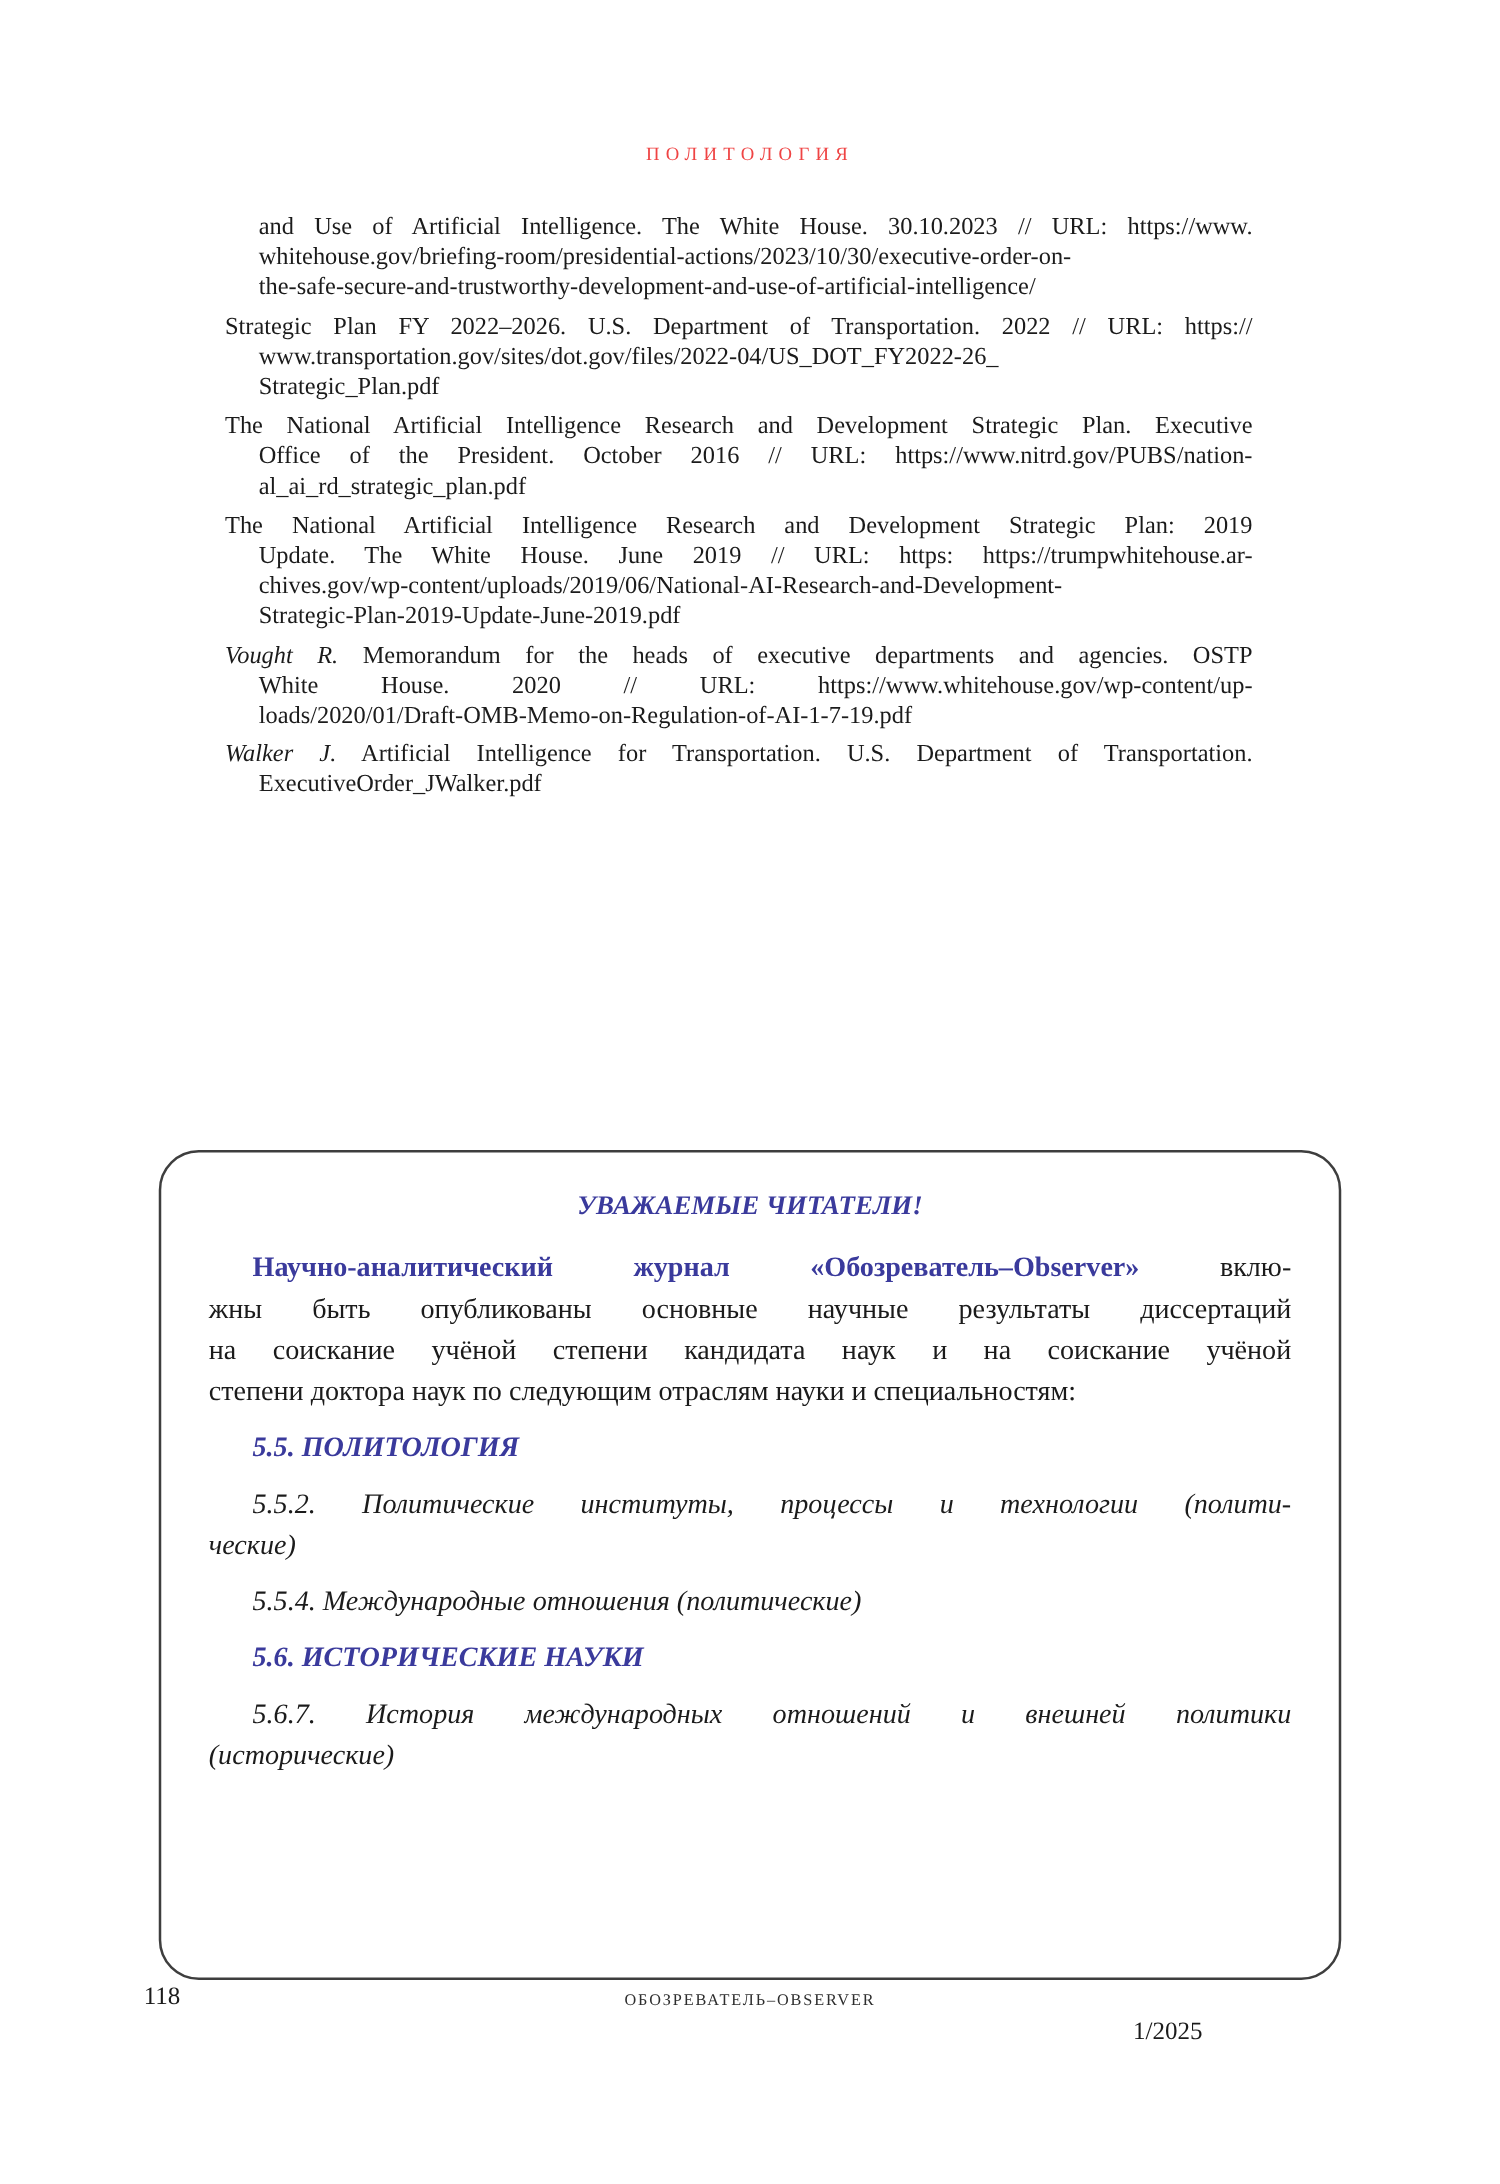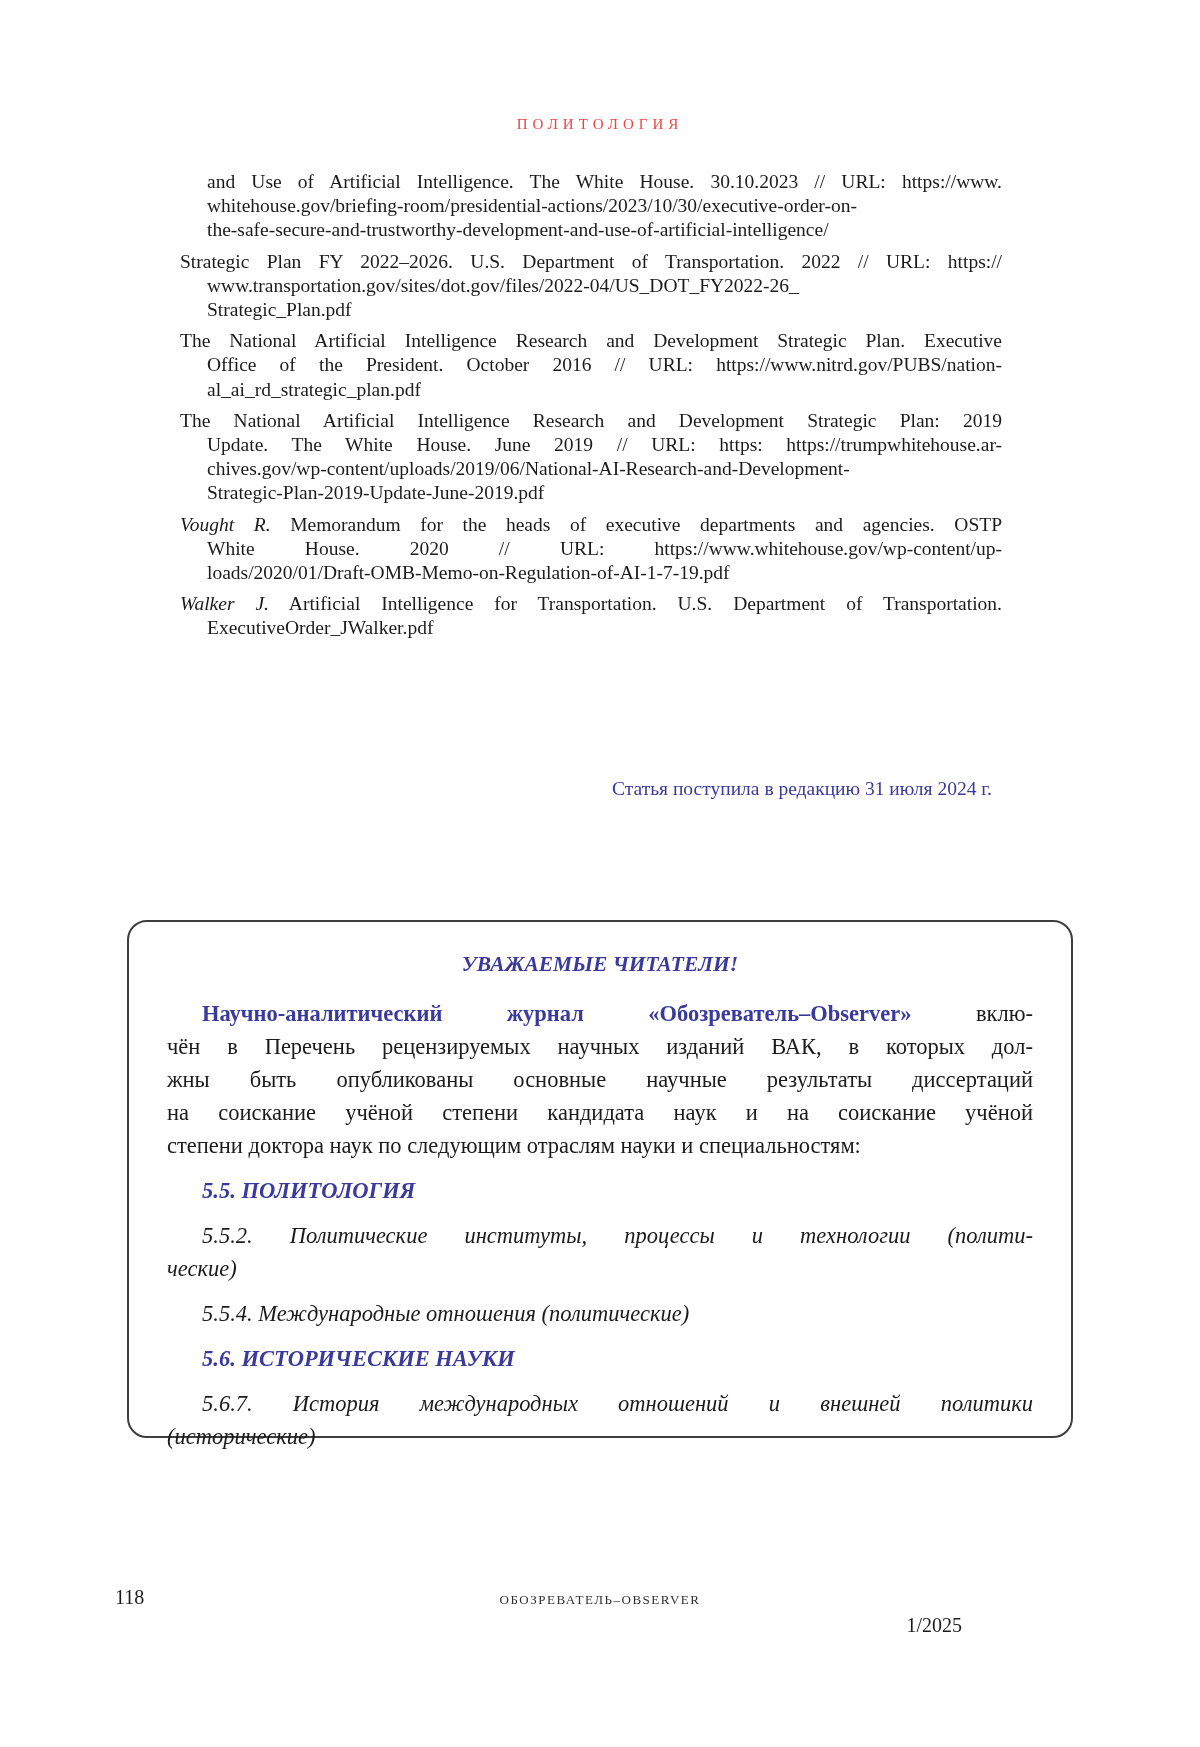--- a/index.html
+++ b/index.html
@@ -26,22 +26,22 @@
   .ref-line{padding-left:27px;text-align:justify;}
   .ref-line.first{padding-left:0;}
   .ref-line.jfy{text-align-last:justify;}
   .ref-line i{font-style:italic;}
   .received{
     position:absolute;top:778px;left:180px;width:812px;text-align:right;
     font-size:19.5px;color:var(--accent);
   }
   
   .notice{
-    position:absolute;top:920px;left:127px;width:946px;height:518px;
-    box-sizing:border-box;border:2px solid var(--border);border-radius:20px;
+    position:absolute;top:920px;left:127px;width:946px;height:664px;
+    box-sizing:border-box;border:2px solid var(--border);border-radius:32px;
     padding:26px 38px 0 38px;font-size:22.5px;line-height:33px;
   }
   .notice-title{
     text-align:center;font-weight:bold;font-style:italic;color:var(--accent);
     font-size:21.5px;margin-bottom:16px;
   }
   .box-line{text-align:justify;}
   .box-line.first{text-indent:35px;}
   .box-line.jfy{text-align-last:justify;}
   .bold-lead{font-weight:bold;color:var(--accent);}
@@ -89,27 +89,25 @@
         <div class="ref-line first jfy"><i>Vought R.</i> Memorandum for the heads of executive departments and agencies. OSTP</div>
         <div class="ref-line jfy">White House. 2020 // URL: https://www.whitehouse.gov/wp-content/up-</div>
         <div class="ref-line">loads/2020/01/Draft-OMB-Memo-on-Regulation-of-AI-1-7-19.pdf</div>
       </div>
       <div class="ref">
         <div class="ref-line first jfy"><i>Walker J.</i> Artificial Intelligence for Transportation. U.S. Department of Transportation.</div>
         <div class="ref-line">ExecutiveOrder_JWalker.pdf</div>
       </div>
     </div>
 
-  <div class="received">Статья поступила в редакцию 31 июля 2024 г.</div>
 
   <div class="notice">
     <div class="notice-title">УВАЖАЕМЫЕ ЧИТАТЕЛИ!</div>
     <div id="notice-intro">
         <div class="box-line first jfy"><span class="bold-lead">Научно-аналитический журнал «Обозреватель–Observer»</span> вклю-</div>
-        <div class="box-line jfy">чён в Перечень рецензируемых научных изданий ВАК, в которых дол-</div>
         <div class="box-line jfy">жны быть опубликованы основные научные результаты диссертаций</div>
         <div class="box-line jfy">на соискание учёной степени кандидата наук и на соискание учёной</div>
         <div class="box-line">степени доктора наук по следующим отраслям науки и специальностям:</div>
       </div>
     <div id="notice-items">
         <div class="box-item heading">
           <div class="box-line first">5.5. ПОЛИТОЛОГИЯ</div>
         </div>
         <div class="box-item body">
           <div class="box-line first jfy">5.5.2. Политические институты, процессы и технологии (полити-</div>

